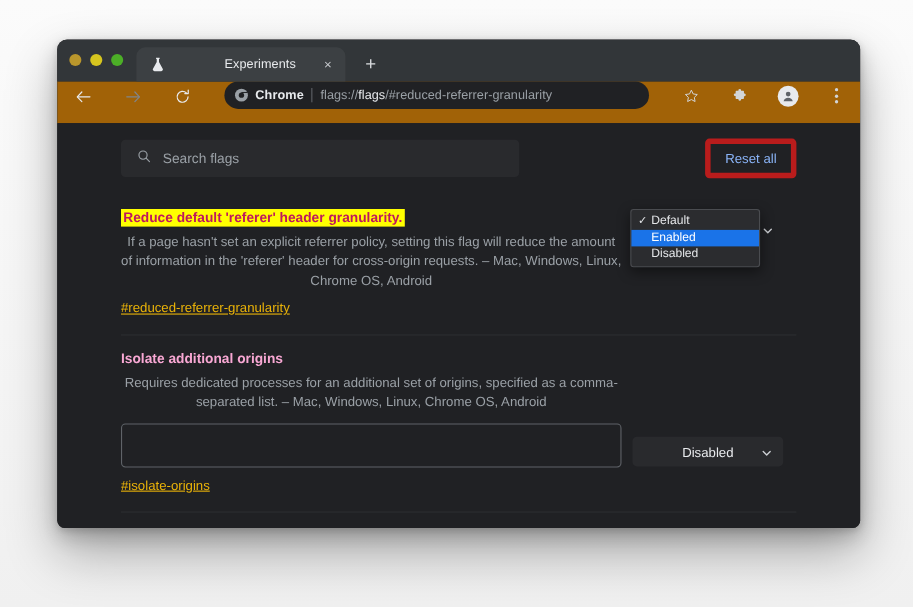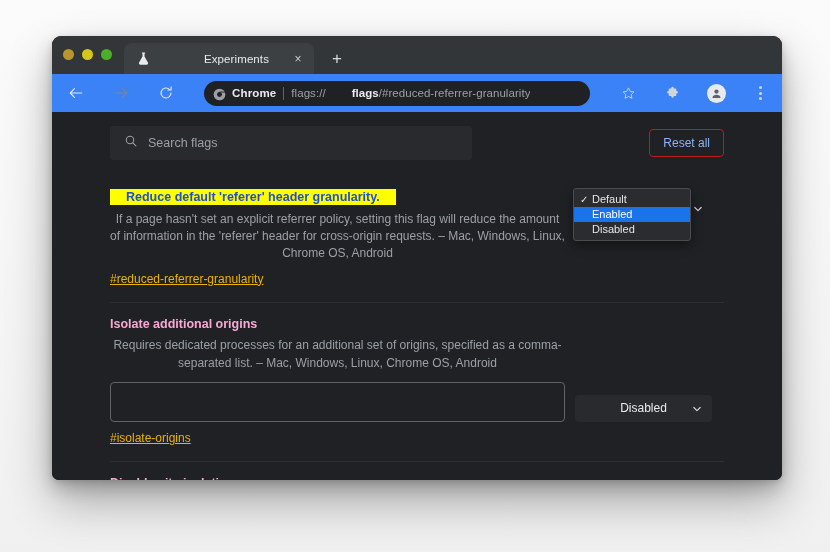--- a/index.html
+++ b/index.html
@@ -78,23 +78,23 @@
     width: 26px; height: 26px;
     margin: 0 0 3px 10px;
     display: flex; align-items: center; justify-content: center;
     color: #d7dadd; font-size: 17px; line-height: 1;
     border-radius: 50%;
   }
 
   
   .toolbar {
     height: 38px;
-    background: #3b82f6;
+    background: #a16207;
     display: flex;
-    align-items: center;
+    align-items: flex-start;
     padding: 0 9px 0 10px;
     gap: 18px;
   }
   .navbtn {
     width: 27px; height: 27px;
     display: flex; align-items: center; justify-content: center;
     border-radius: 50%;
     flex: 0 0 auto;
   }
   .navbtn svg { display: block; }
@@ -121,21 +121,21 @@
     letter-spacing: .15px;
   }
   .omni-sep {
     width: 1px; height: 13px; background: #5f6368; flex: 0 0 1px;
   }
   .url {
     color: #9aa0a6; font-size: 11.5px;
     white-space: nowrap; overflow: hidden; text-overflow: ellipsis;
     letter-spacing: .05px;
   }
-  .url b { color: #e8eaed; font-weight: bold; margin-left: 26px; }
+  .url b { color: #e8eaed; font-weight: normal; }
 
   .tb-icon {
     width: 26px; height: 26px;
     display: flex; align-items: center; justify-content: center;
     flex: 0 0 auto; border-radius: 50%;
   }
   .avatar {
     width: 19px; height: 19px; border-radius: 50%;
     background: #e8eaed;
     display: flex; align-items: center; justify-content: center;
@@ -162,21 +162,21 @@
     background: #292a2d;
     border-radius: 4px;
     display: flex; align-items: center;
     gap: 10px;
     padding: 0 14px;
     max-width: 362px;
   }
   .search-ph { color: #9aa0a6; font-size: 12.5px; text-align: right; }
   .resetall {
     margin-left: auto;
-    border: 1px solid #b91c1c;
+    border: 5px solid #b91c1c;
     border-radius: 4px;
     color: #8ab4f8;
     font-size: 12px;
     padding: 7px 13px;
     background: transparent;
     line-height: 1;
     white-space: nowrap;
   }
 
   .flaglist { padding: 0 58px; }
@@ -193,23 +193,23 @@
 
   .flag-title {
     font-size: 12.5px;
     font-weight: bold;
     color: #f9a8d4;
     margin-bottom: 4px;
     line-height: 1.25;
   }
   .flag-title.hl {
     background: #ffff00;
-    color: #1d4ed8;
+    color: #be185d;
     display: inline;
-    padding: 1px 16px;
+    padding: 1px 2px;
     box-decoration-break: clone;
     -webkit-box-decoration-break: clone;
   }
   .flag-desc {
     font-size: 12px;
     color: #9aa0a6;
     line-height: 1.45;
     margin-top: 5px;
     text-align: center;
   }

